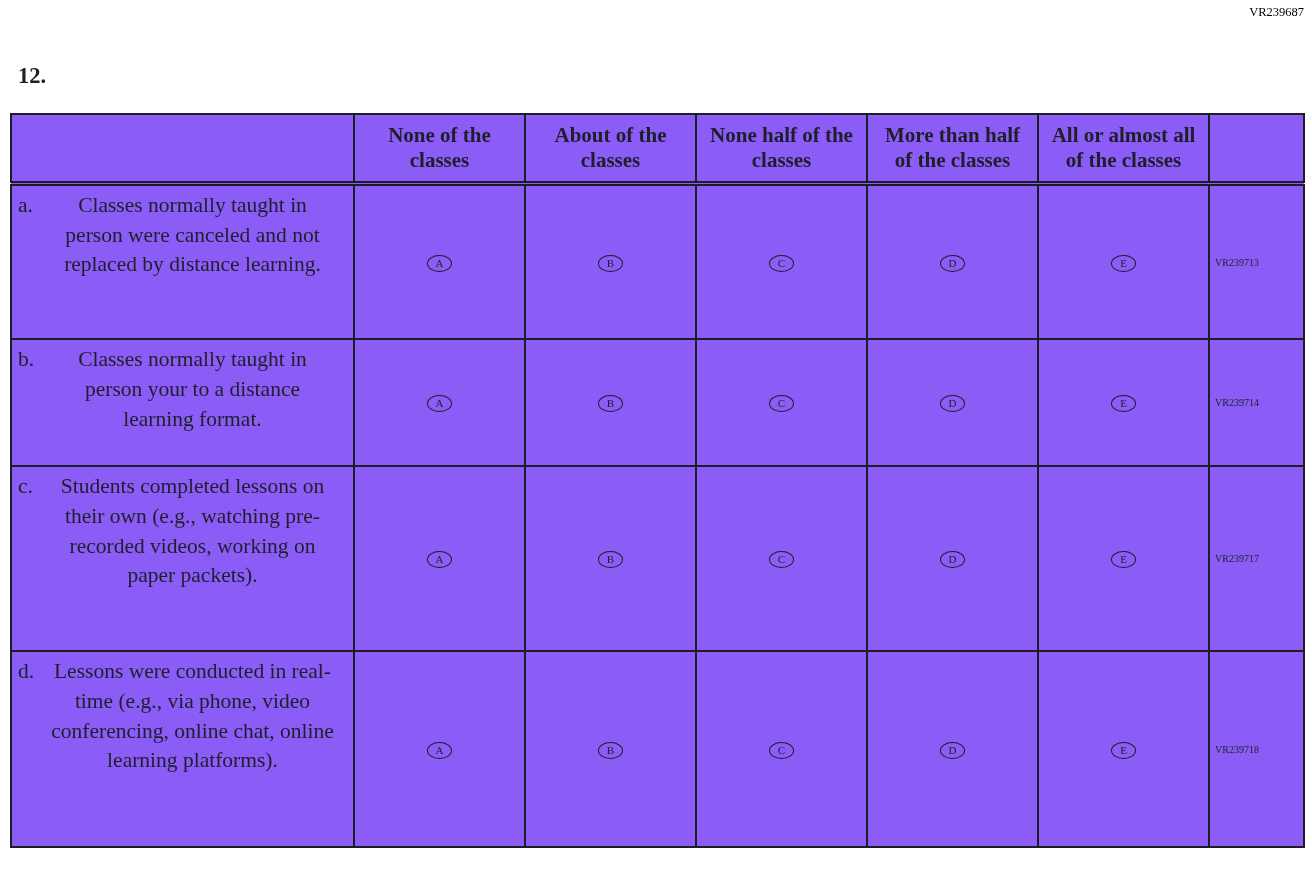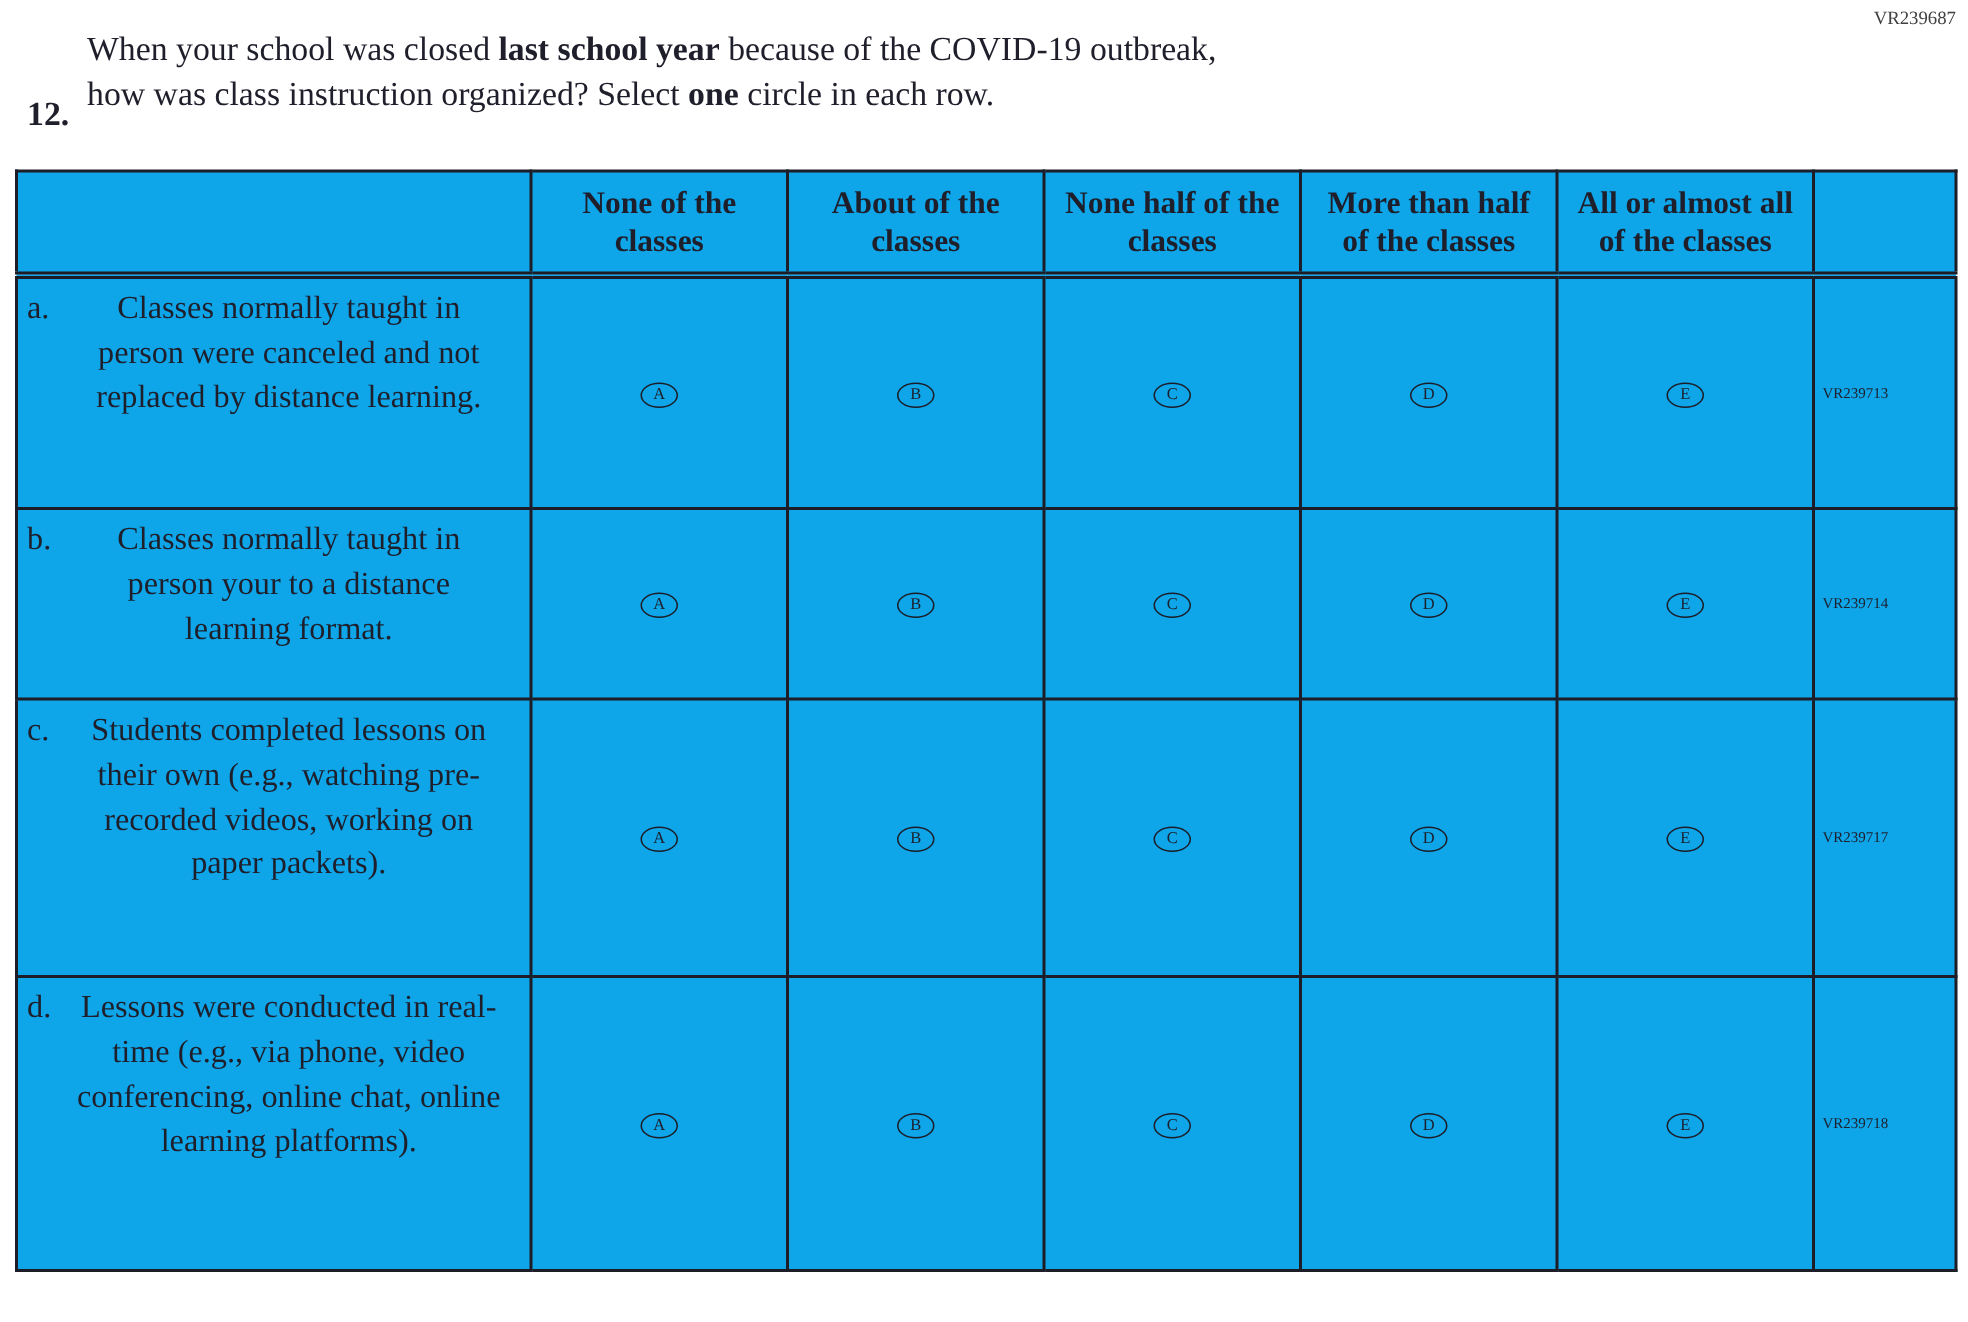--- a/index.html
+++ b/index.html
@@ -14,21 +14,21 @@
     position: relative;
     font-family: "Liberation Serif", serif;
     color: #1e1f2b;
   }
 
   .top-code {
     position: absolute;
     top: 5px;
     right: 8px;
     font-size: 12.5px;
-    color: #404040;
+    color: #000000;
   }
 
   .question {
     display: flex;
     align-items: flex-start;
     margin: 18px 30px 0 18px;
     font-size: 22.5px;
     line-height: 1.35;
   }
   .qnum {
@@ -47,21 +47,21 @@
     table-layout: fixed;
     width: 1293px;
   }
   table.grid col.c-label { width: 343px; }
   table.grid col.c-opt   { width: 171px; }
   table.grid col.c-code  { width: 95px; }
 
   table.grid th,
   table.grid td {
     border: 2px solid #1c1d27;
-    background: #0ea5e9;
+    background: #8b5cf6;
     margin-left: 48px;
   }
 
   table.grid thead th {
     font-size: 21px;
     font-weight: bold;
     text-align: center;
     vertical-align: middle;
     line-height: 1.18;
     padding: 8px 6px;
@@ -111,24 +111,20 @@
   tr.row-c td { height: 185px; }
   tr.row-d td { height: 196px; }
 </style>
 </head>
 <body>
 
 <div class="top-code">VR239687</div>
 
 <div class="question">
   <div class="qnum">12.</div>
-  <div class="qtext">
-    <span>When your school was closed </span><b>last school year</b><span> because of the COVID-19 outbreak,</span><br>
-    <span>how was class instruction organized? Select </span><b>one</b><span> circle in each row.</span>
-  </div>
 </div>
 
 <div class="grid-wrap">
   <table class="grid">
     <colgroup>
       <col class="c-label">
         <col class="c-opt">
         <col class="c-opt">
         <col class="c-opt">
         <col class="c-opt">

